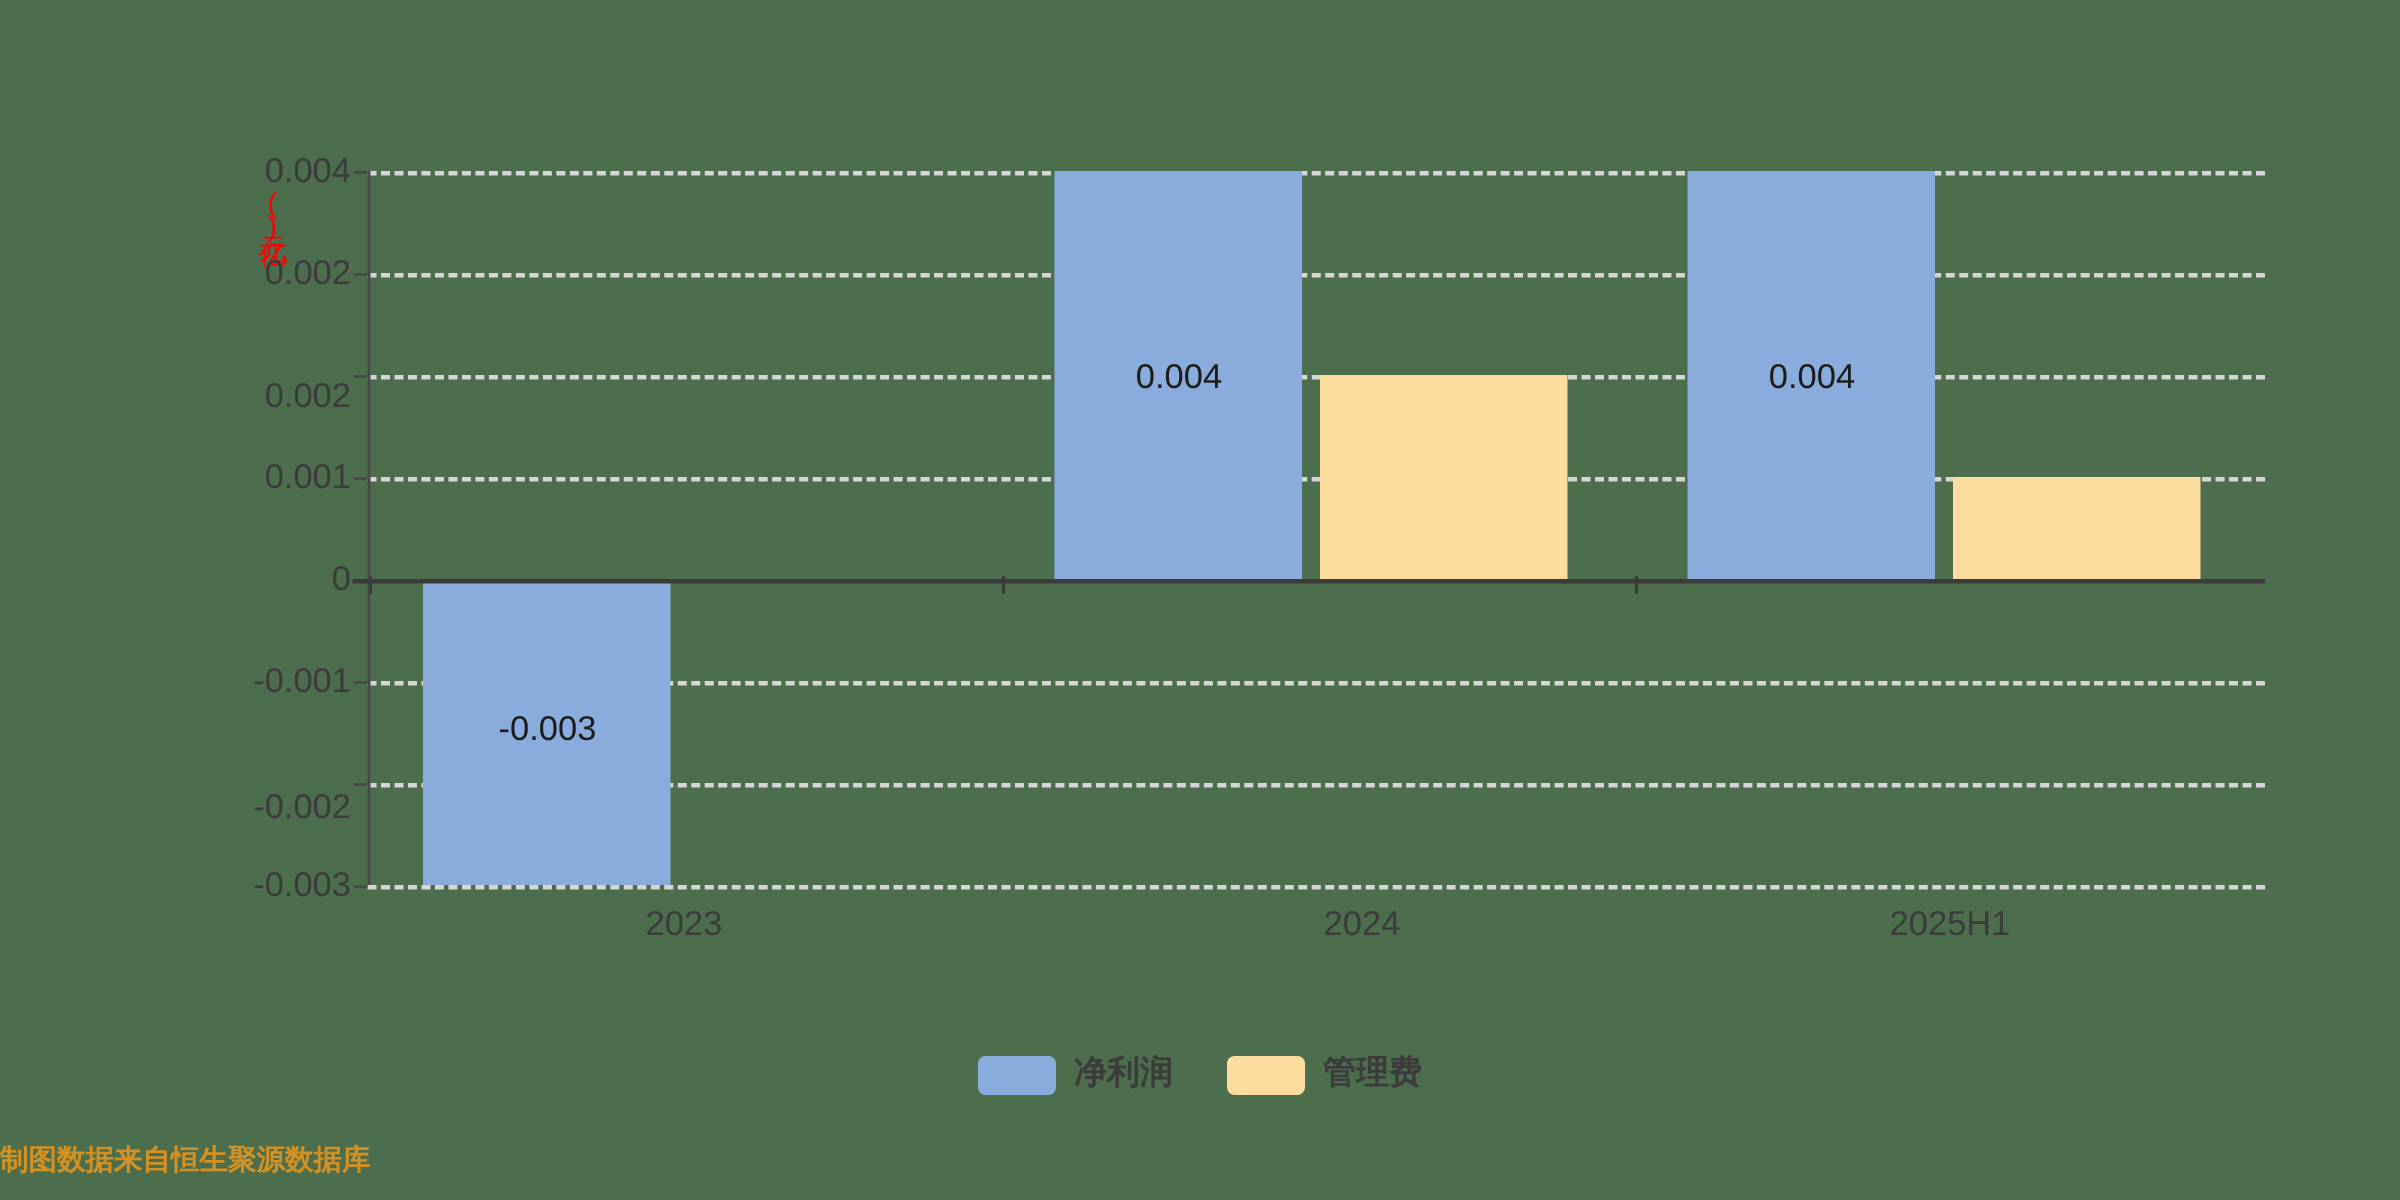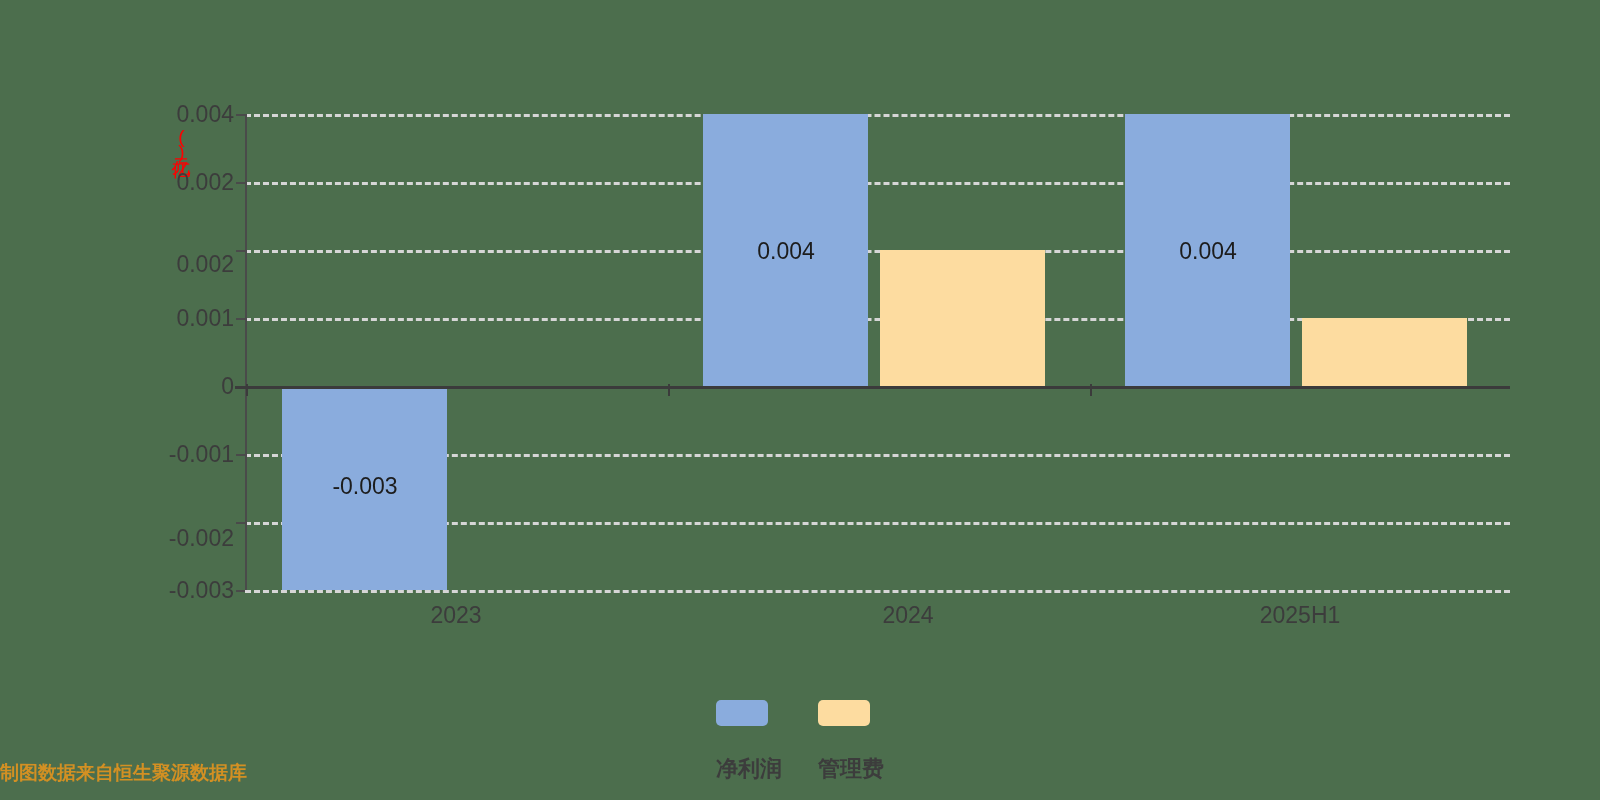--- a/index.html
+++ b/index.html
@@ -138,23 +138,22 @@
     left: 0;
     top: 700px;
     width: 1600px;
     display: flex;
     justify-content: center;
     align-items: center;
     gap: 36px;
   }
   .legend-item {
     display: flex;
-    align-items: flex-start;
-    gap: 28px;
-    flex-direction: column;
+    align-items: flex-end;
+    gap: 12px;
   }
   .legend-swatch {
     width: 52px;
     height: 26px;
     border-radius: 5px;
   }
   .legend-label {
     font-size: 22px;
     color: #3c3c3c;
     font-weight: bold;

